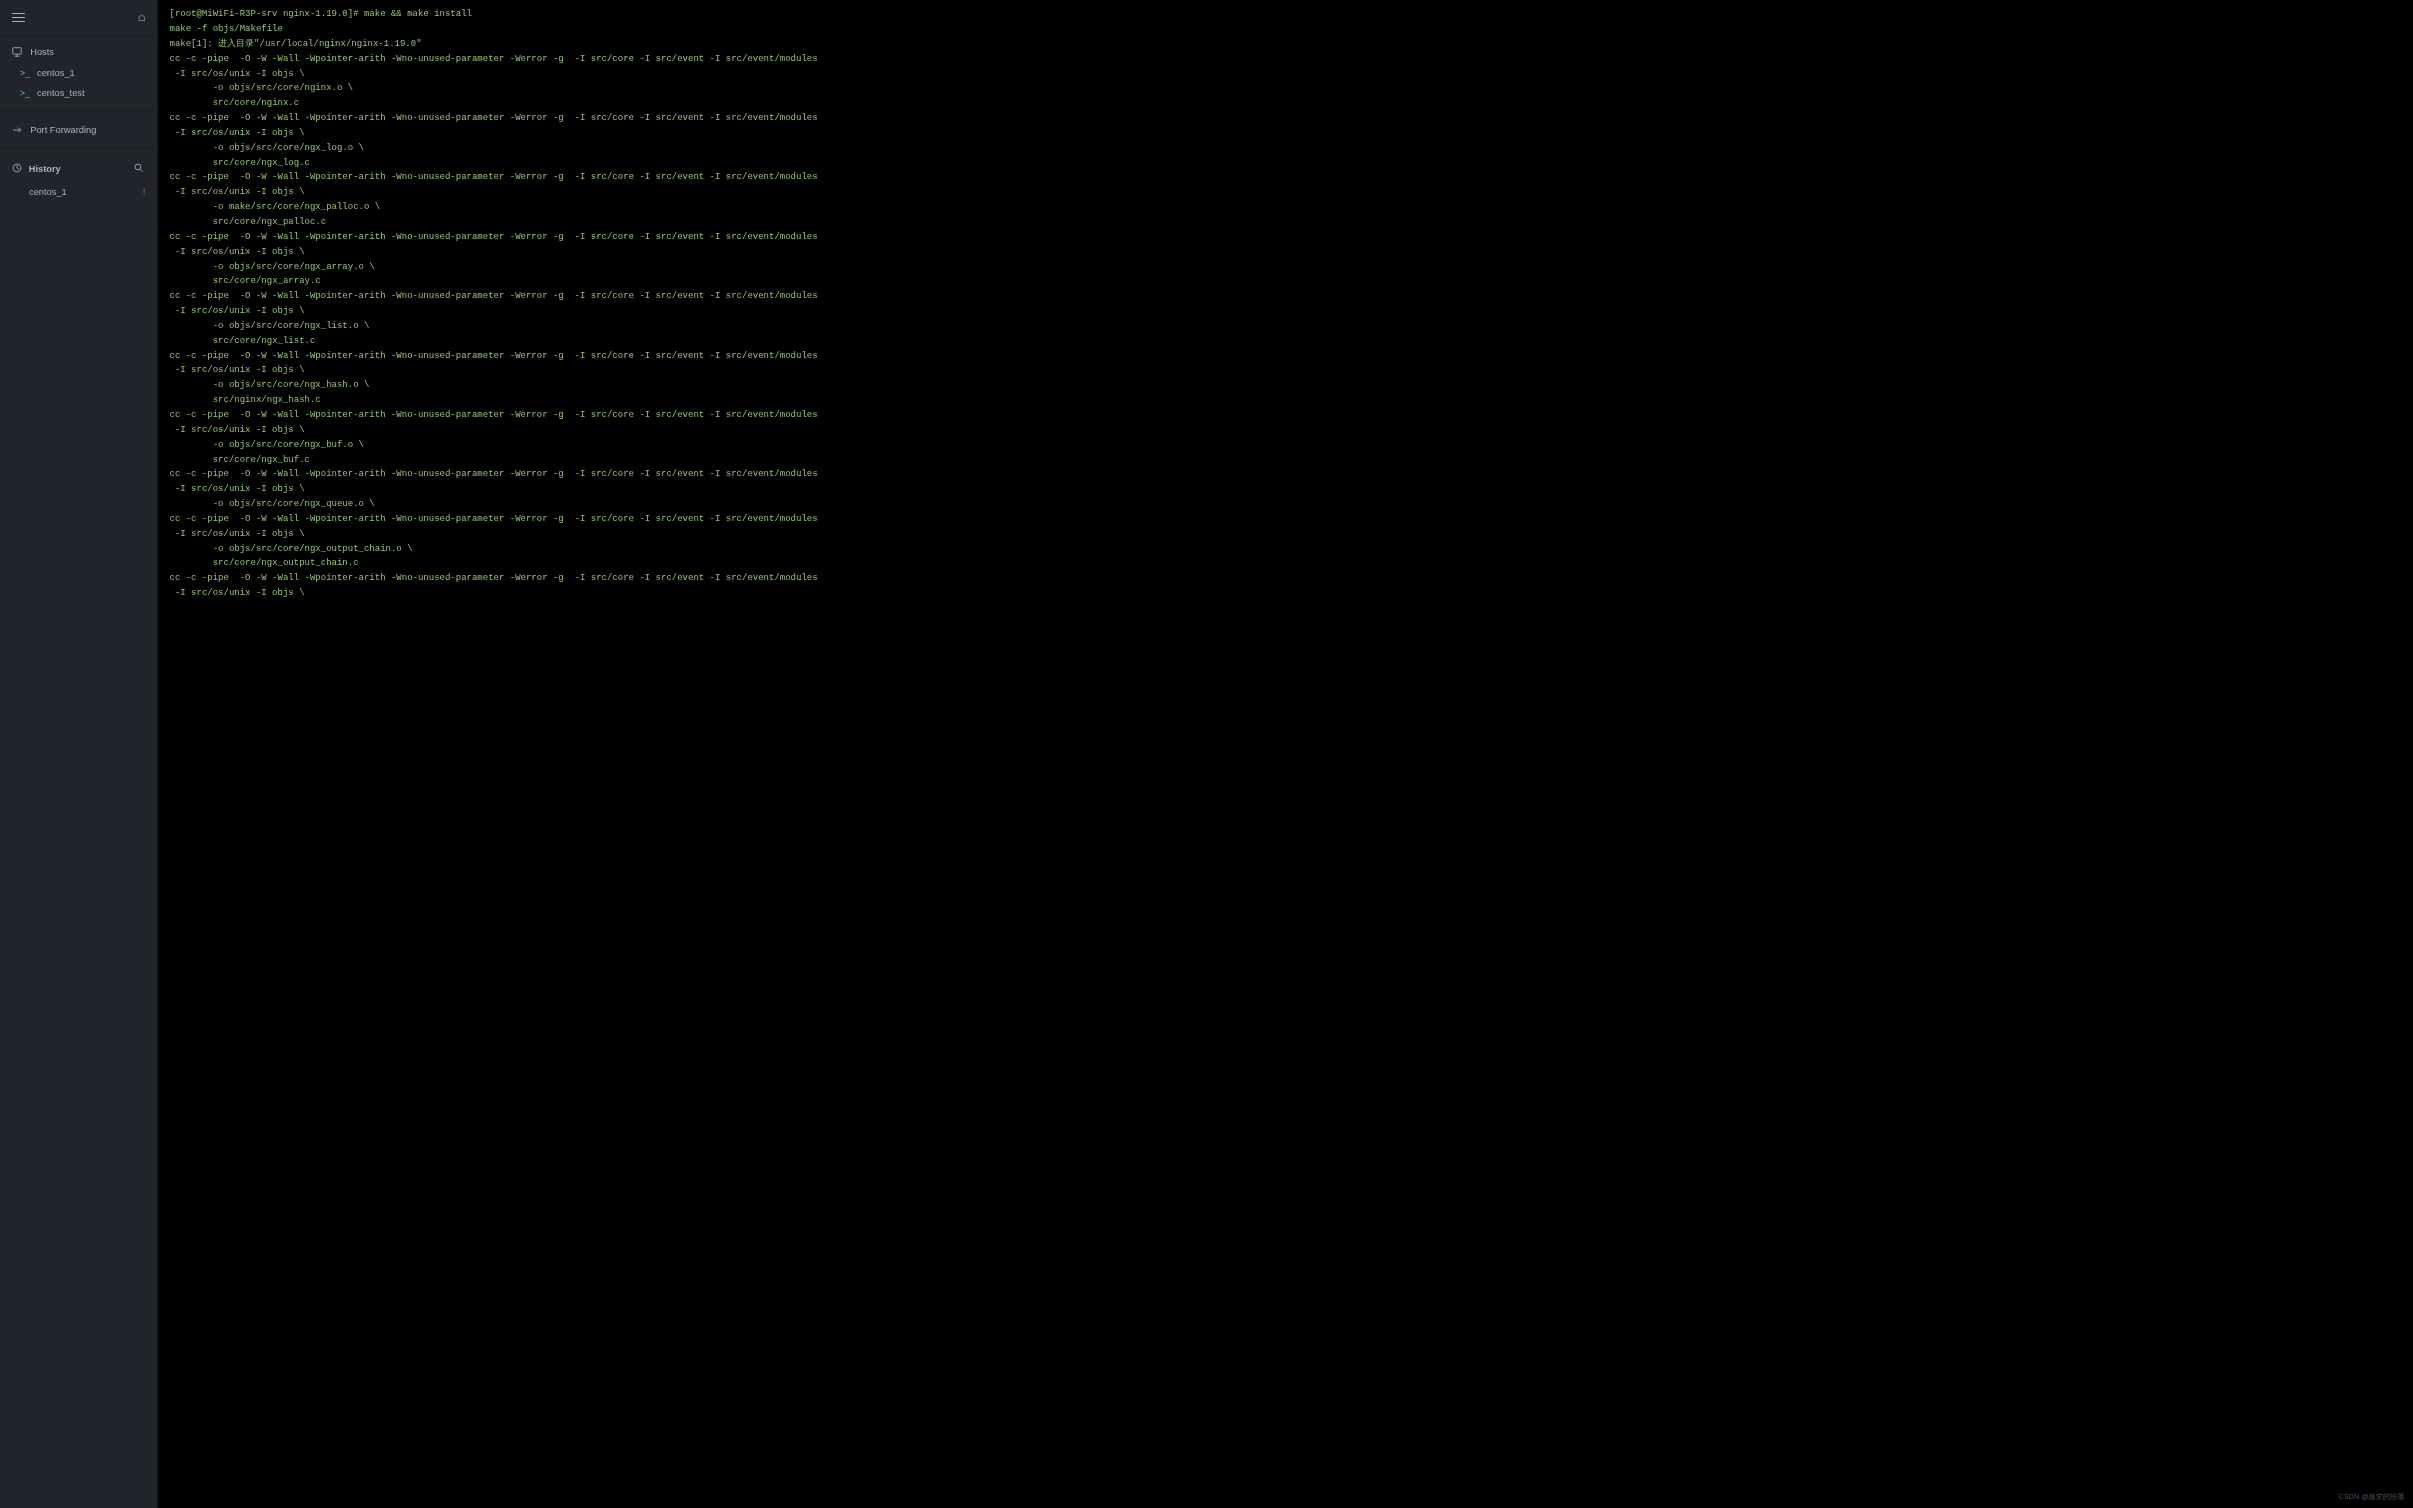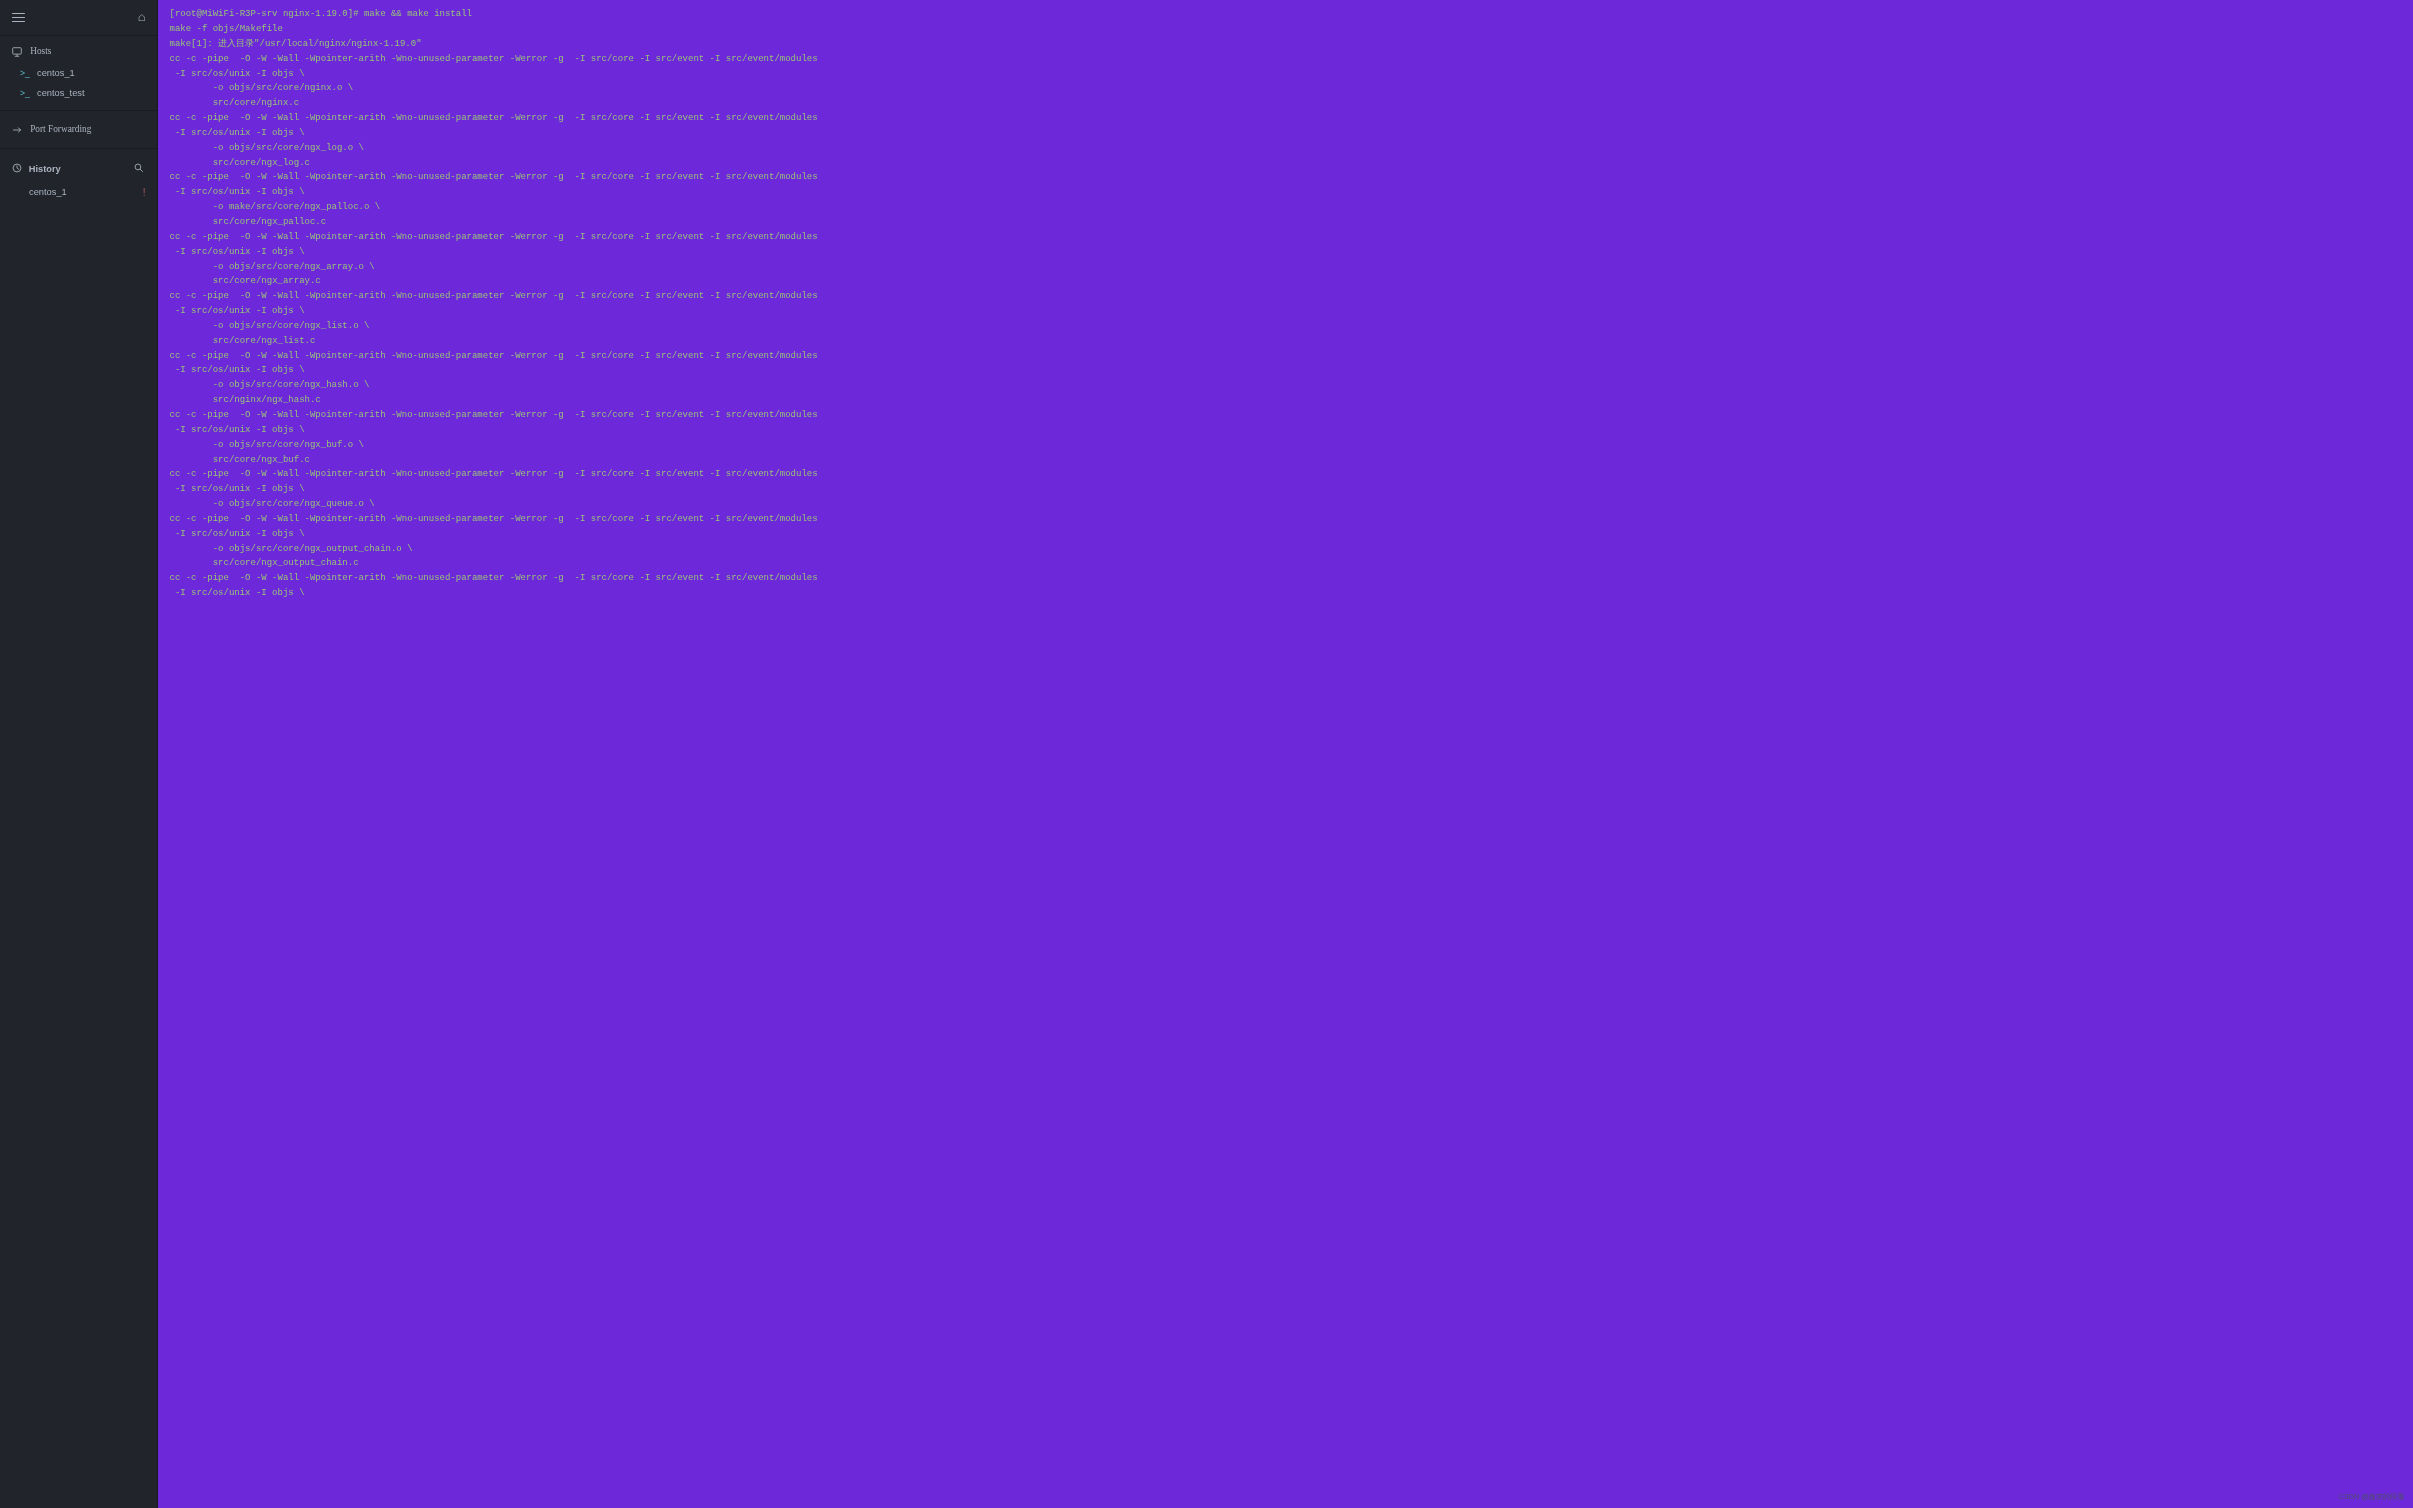--- a/index.html
+++ b/index.html
@@ -55,26 +55,27 @@
       font-size: 13px;
       cursor: pointer;
     }
 
     .sidebar-section {
       padding: 4.3px 0;
     }
 
     .sidebar-item {
       display: flex;
+      align-items: center;
       gap: 7.2px;
       padding: 5.7px 11.5px;
       cursor: pointer;
       color: #abb2bf;
       font-size: 9.3px;
-      font-family: Liberation Serif, serif;
+      font-family: Liberation Sans, sans-serif;
     }
 
     .sidebar-item .item-icon {
       width: 11.5px;
       height: 11.5px;
       display: flex;
       align-items: center;
       justify-content: center;
       color: #abb2bf;
       font-size: 10px;
@@ -158,21 +159,21 @@
     
     .divider {
       height: 0.7px;
       background: #181a1f;
       margin: 2.9px 0;
     }
 
     
     .terminal-area {
       flex: 1;
-      background: #6d28d9;
+      background: #000000;
       overflow-y: auto;
       padding: 7.2px 11.5px;
       font-family: 'Courier New', Courier, monospace;
       font-size: 9px;
       line-height: 1.6;
       color: #98c379;
     }
 
     .terminal-area::-webkit-scrollbar {
       width: 5.7px;

